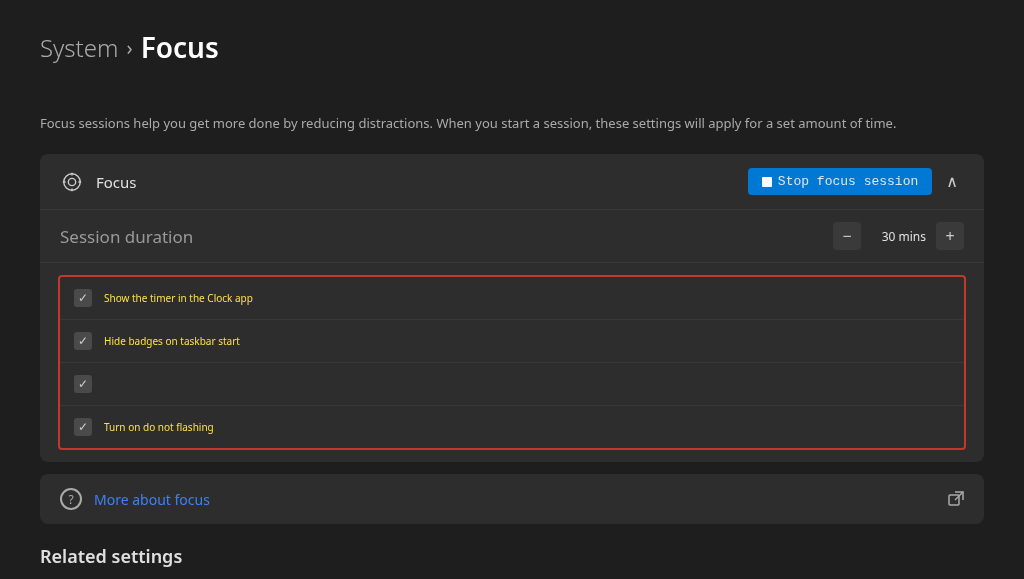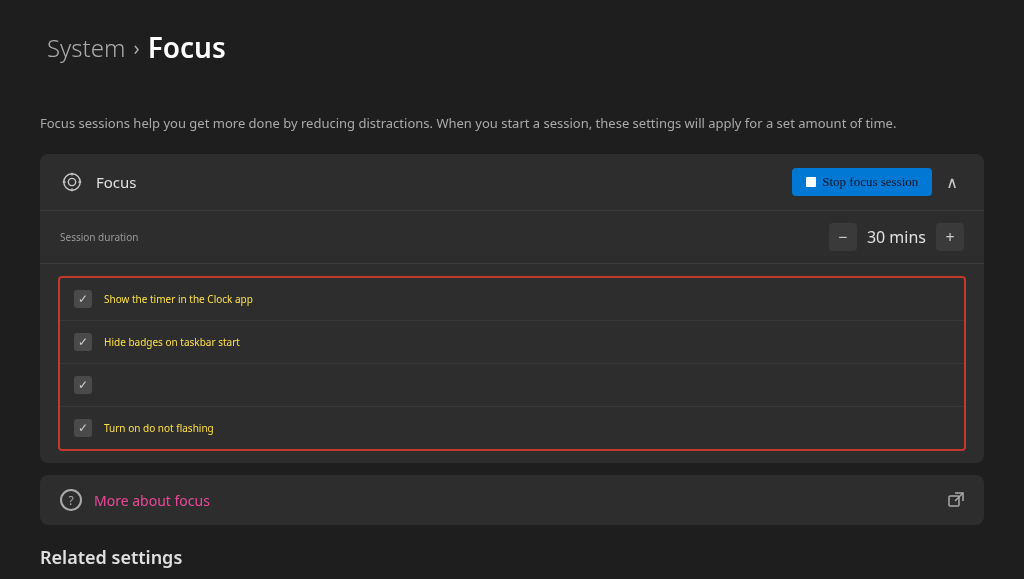--- a/index.html
+++ b/index.html
@@ -16,21 +16,20 @@
 
     .page {
       padding: 28px 40px 20px 40px;
     }
 
     .breadcrumb {
       display: flex;
       align-items: center;
       gap: 8px;
       margin-bottom: 12px;
-      margin-left: 7px;
     }
 
     .breadcrumb-system {
       font-size: 24px;
       font-weight: 300;
       color: #aaa;
       cursor: pointer;
     }
 
     .breadcrumb-separator {
@@ -94,30 +93,30 @@
     }
 
     .card-header-right {
       display: flex;
       align-items: center;
       gap: 8px;
     }
 
     .stop-btn {
       background-color: #0078d4;
-      color: #0f172a;
+      color: #e5e5e5;
       border: none;
       border-radius: 4px;
       padding: 6px 14px;
       font-size: 13px;
       cursor: pointer;
       display: flex;
       align-items: center;
       gap: 6px;
-      font-family: Liberation Serif, serif;
+      font-family: Liberation Mono, monospace;
     }
 
     .stop-btn-square {
       width: 10px;
       height: 10px;
       background: white;
       border-radius: 1px;
       flex-shrink: 0;
     }
 
@@ -134,21 +133,21 @@
 
     .session-duration-row {
       display: flex;
       align-items: center;
       justify-content: space-between;
       padding: 12px 20px;
       border-bottom: 1px solid #3a3a3a;
     }
 
     .session-duration-label {
-      font-size: 10px;
+      font-size: 17px;
       color: #999;
     }
 
     .duration-controls {
       display: flex;
       align-items: center;
       gap: 10px;
     }
 
     .duration-btn {
@@ -160,21 +159,21 @@
       color: #ccc;
       font-size: 16px;
       cursor: pointer;
       display: flex;
       align-items: center;
       justify-content: center;
       font-family: inherit;
     }
 
     .duration-value {
-      font-size: 16px;
+      font-size: 12px;
       color: #e0e0e0;
       min-width: 55px;
       text-align: right;
     }
 
     .options-section {
       border: 2px solid #c0392b;
       margin: 12px 18px;
       border-radius: 4px;
     }
@@ -238,21 +237,21 @@
       display: flex;
       align-items: center;
       justify-content: center;
       font-size: 12px;
       color: #aaa;
       flex-shrink: 0;
     }
 
     .more-focus-label {
       font-size: 14px;
-      color: #ec4899;
+      color: #3b82f6;
     }
 
     .external-icon {
       color: #aaa;
       font-size: 16px;
       cursor: pointer;
     }
 
     .related-settings {
       font-size: 18px;

